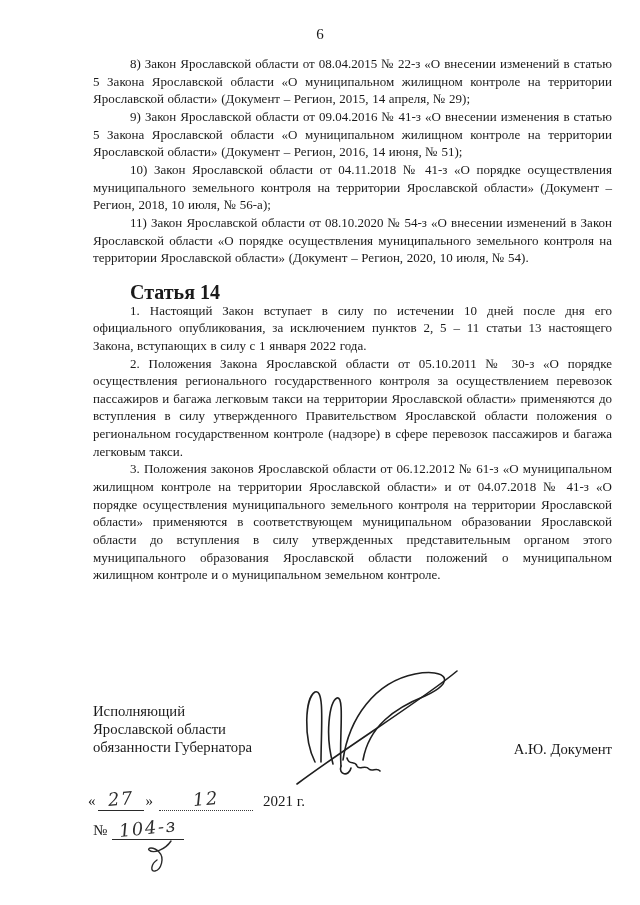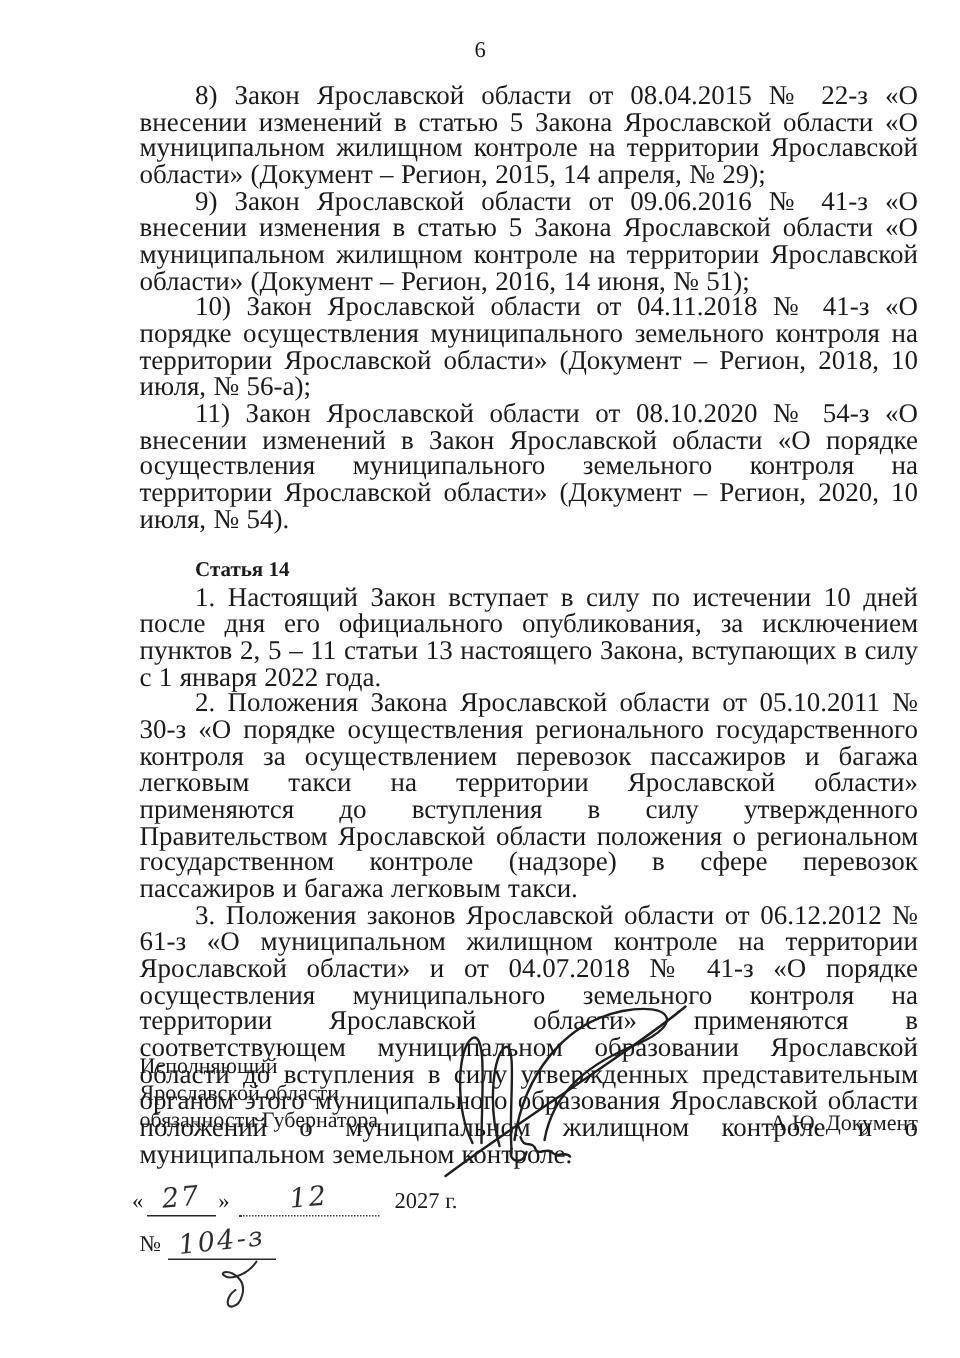--- a/index.html
+++ b/index.html
@@ -16,30 +16,30 @@
   }
   .page-number {
     position: absolute; top: 26px; left: 0; width: 640px;
     text-align: center; font-size: 15px;
   }
   .content {
     position: absolute; left: 93px; top: 55px; width: 519px;
   }
   .para {
     margin: 0;
-    font-size: 18px;
+    font-size: 13px;
     line-height: 17.65px;
     text-align: justify;
     text-indent: 37px;
     hyphens: auto;
     word-spacing: 0.4px;
   }
   .article-heading {
     margin: 17px 0 0 0;
-    font-size: 14px;
+    font-size: 20px;
     line-height: 17.65px;
     font-weight: bold;
     text-indent: 37px;
   }
   .sig-block {
     position: absolute; left: 93px; top: 702px; width: 519px;
     font-size: 14.7px; line-height: 18.2px;
   }
   .sig-line { white-space: nowrap; }
   .sig-name {
@@ -86,21 +86,21 @@
 </style>
 </head>
 <body>
 
 <div class="page">
 
   <div class="page-number">6</div>
 
   <div class="content">
     <p class="para">8) Закон Ярославской области от 08.04.2015 № 22-з «О внесении изменений в статью 5 Закона Ярославской области «О муниципальном жилищном контроле на территории Ярославской области» (Документ – Регион, 2015, 14 апреля, № 29);</p>
-    <p class="para">9) Закон Ярославской области от 09.06.2016 № 41-з «О внесении изменения в статью 5 Закона Ярославской области «О муниципальном жилищном контроле на территории Ярославской области» (Документ – Регион, 2016, 14 июня, № 51);</p>
+    <p class="para">9) Закон Ярославской области от 09.04.2016 № 41-з «О внесении изменения в статью 5 Закона Ярославской области «О муниципальном жилищном контроле на территории Ярославской области» (Документ – Регион, 2016, 14 июня, № 51);</p>
     <p class="para">10) Закон Ярославской области от 04.11.2018 № 41-з «О порядке осуществления муниципального земельного контроля на территории Ярославской области» (Документ – Регион, 2018, 10 июля, № 56-а);</p>
     <p class="para">11) Закон Ярославской области от 08.10.2020 № 54-з «О внесении изменений в Закон Ярославской области «О порядке осуществления муниципального земельного контроля на территории Ярославской области» (Документ – Регион, 2020, 10 июля, № 54).</p>
 
     <p class="article-heading">Статья 14</p>
 
     <p class="para">1. Настоящий Закон вступает в силу по истечении 10 дней после дня его официального опубликования, за исключением пунктов 2, 5 – 11 статьи 13 настоящего Закона, вступающих в силу с 1 января 2022 года.</p>
     <p class="para">2. Положения Закона Ярославской области от 05.10.2011 № 30-з «О порядке осуществления регионального государственного контроля за осуществлением перевозок пассажиров и багажа легковым такси на территории Ярославской области» применяются до вступления в силу утвержденного Правительством Ярославской области положения о региональном государственном контроле (надзоре) в сфере перевозок пассажиров и багажа легковым такси.</p>
     <p class="para">3. Положения законов Ярославской области от 06.12.2012 № 61-з «О муниципальном жилищном контроле на территории Ярославской области» и от 04.07.2018 № 41-з «О порядке осуществления муниципального земельного контроля на территории Ярославской области» применяются в соответствующем муниципальном образовании Ярославской области до вступления в силу утвержденных представительным органом этого муниципального образования Ярославской области положений о муниципальном жилищном контроле и о муниципальном земельном контроле.</p>
   </div>
 
@@ -117,21 +117,21 @@
         <path d="M172,3 C140,30 60,80 12,116"></path>
         <path d="M62,90 C64,98 70,92 72,98 C74,103 80,96 84,101 C87,104 92,99 95,103"></path>
         <path d="M56,98 C53,107 64,109 66,100"></path>
       </g>
     </svg>
 
     <div class="sig-name">А.Ю. Документ</div>
   </div>
 
   <div class="date-line">
-    <span class="piece">«</span><span class="slot slot-day"><span class="handwriting">27</span></span><span class="piece">»</span><span class="slot slot-month"><span class="handwriting">12</span></span><span class="piece year-suffix">2027 г.</span>
+    <span class="piece">«</span><span class="slot slot-day"><span class="handwriting">27</span></span><span class="piece">»</span><span class="slot slot-month"><span class="handwriting">12</span></span><span class="piece year-suffix">2021 г.</span>
   </div>
 
   <div class="number-line">
     <span class="piece">№</span><span class="slot slot-num"><span class="handwriting">104-з</span></span>
   </div>
 
   <svg class="num-flourish" viewBox="0 0 36 34" fill="none" xmlns="http://www.w3.org/2000/svg">
     <path d="M26,1 C20,10 8,14 4,10 C2,8 8,6 14,12 C20,18 16,30 10,31 C5,32 6,24 12,20" stroke="#2a2a2a" stroke-width="1.4" stroke-linecap="round" fill="none"></path>
   </svg>
 

